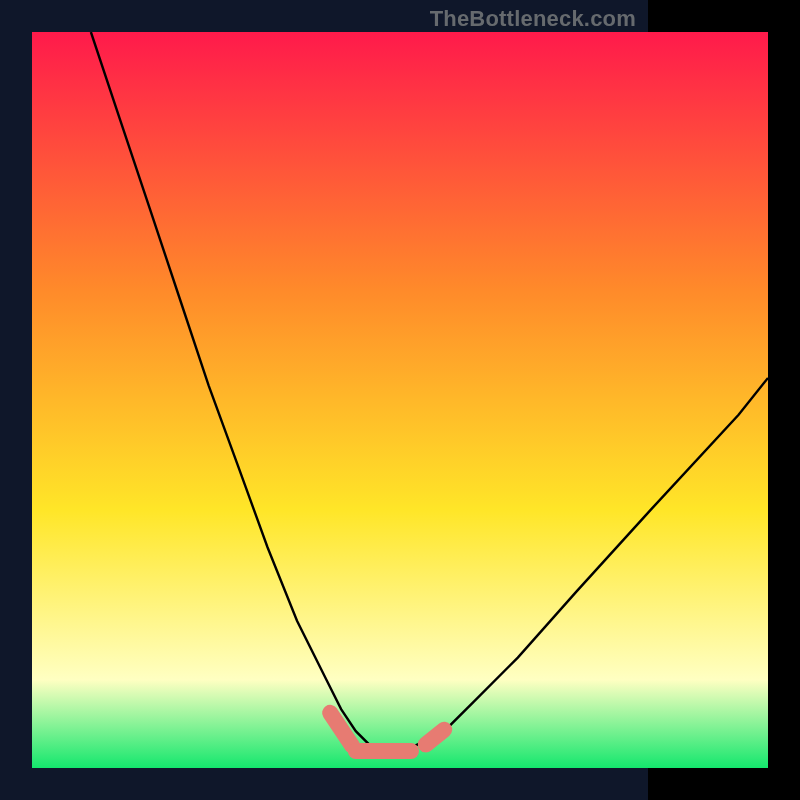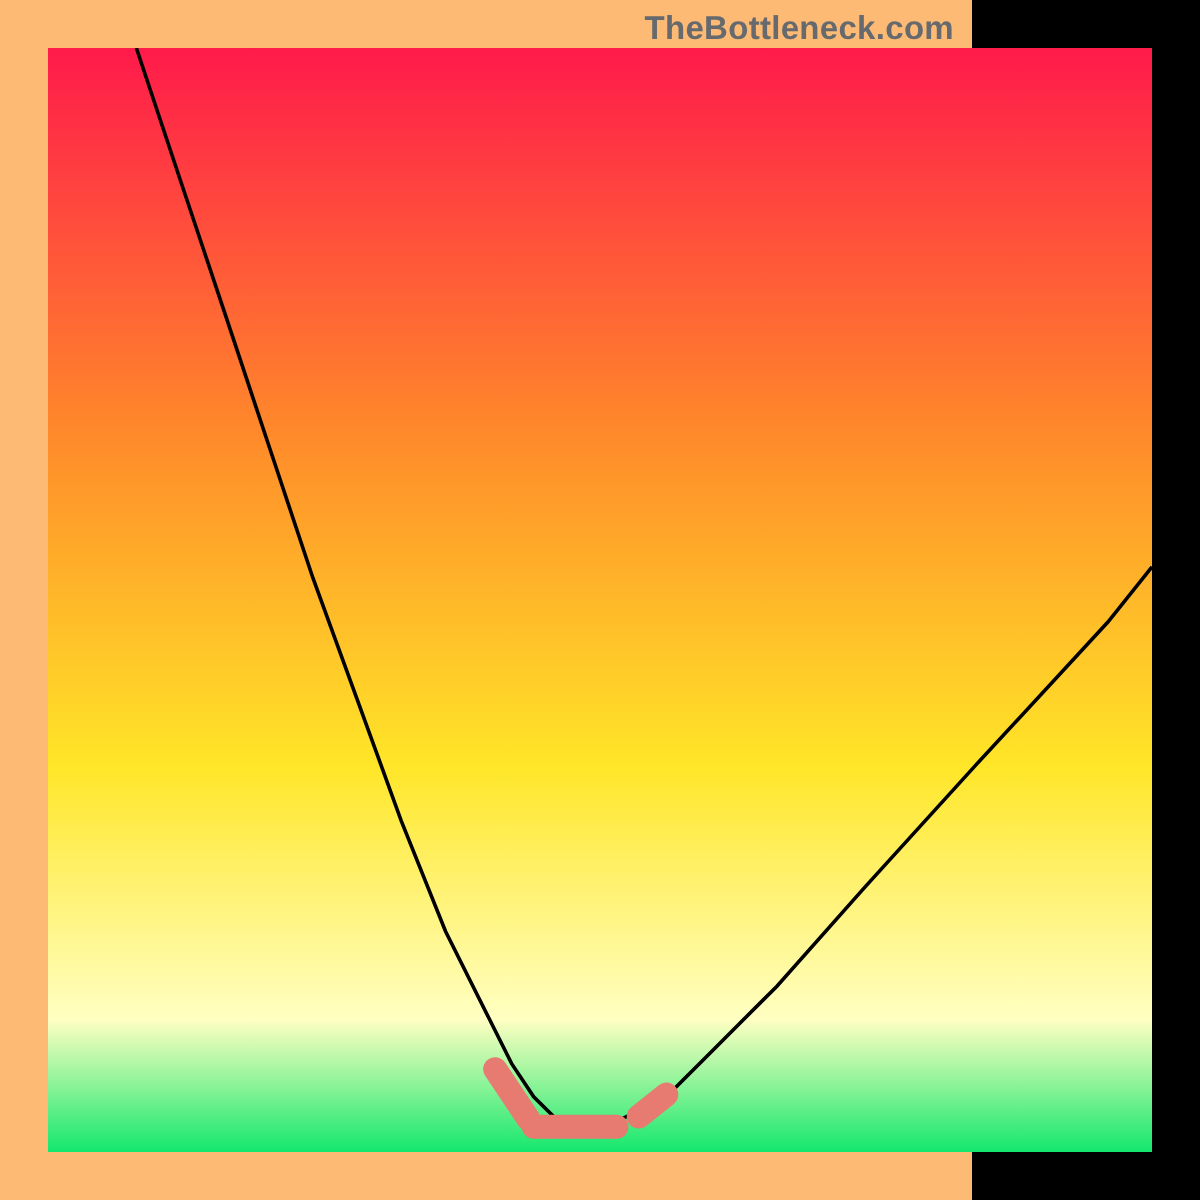--- a/index.html
+++ b/index.html
@@ -10,21 +10,21 @@
     background: #000;
     overflow: hidden;
     font-family: Arial, Helvetica, sans-serif;
   }
   .frame {
     position: absolute;
     left: 0;
     top: 0;
     width: 648px;
     height: 800px;
-    background: #fdba74;
+    background: #0f172a;
   }
   .plot {
     position: absolute;
     left: 32px;
     top: 32px;
     width: 736px;
     height: 736px;
   }
   .watermark {
     position: absolute;

